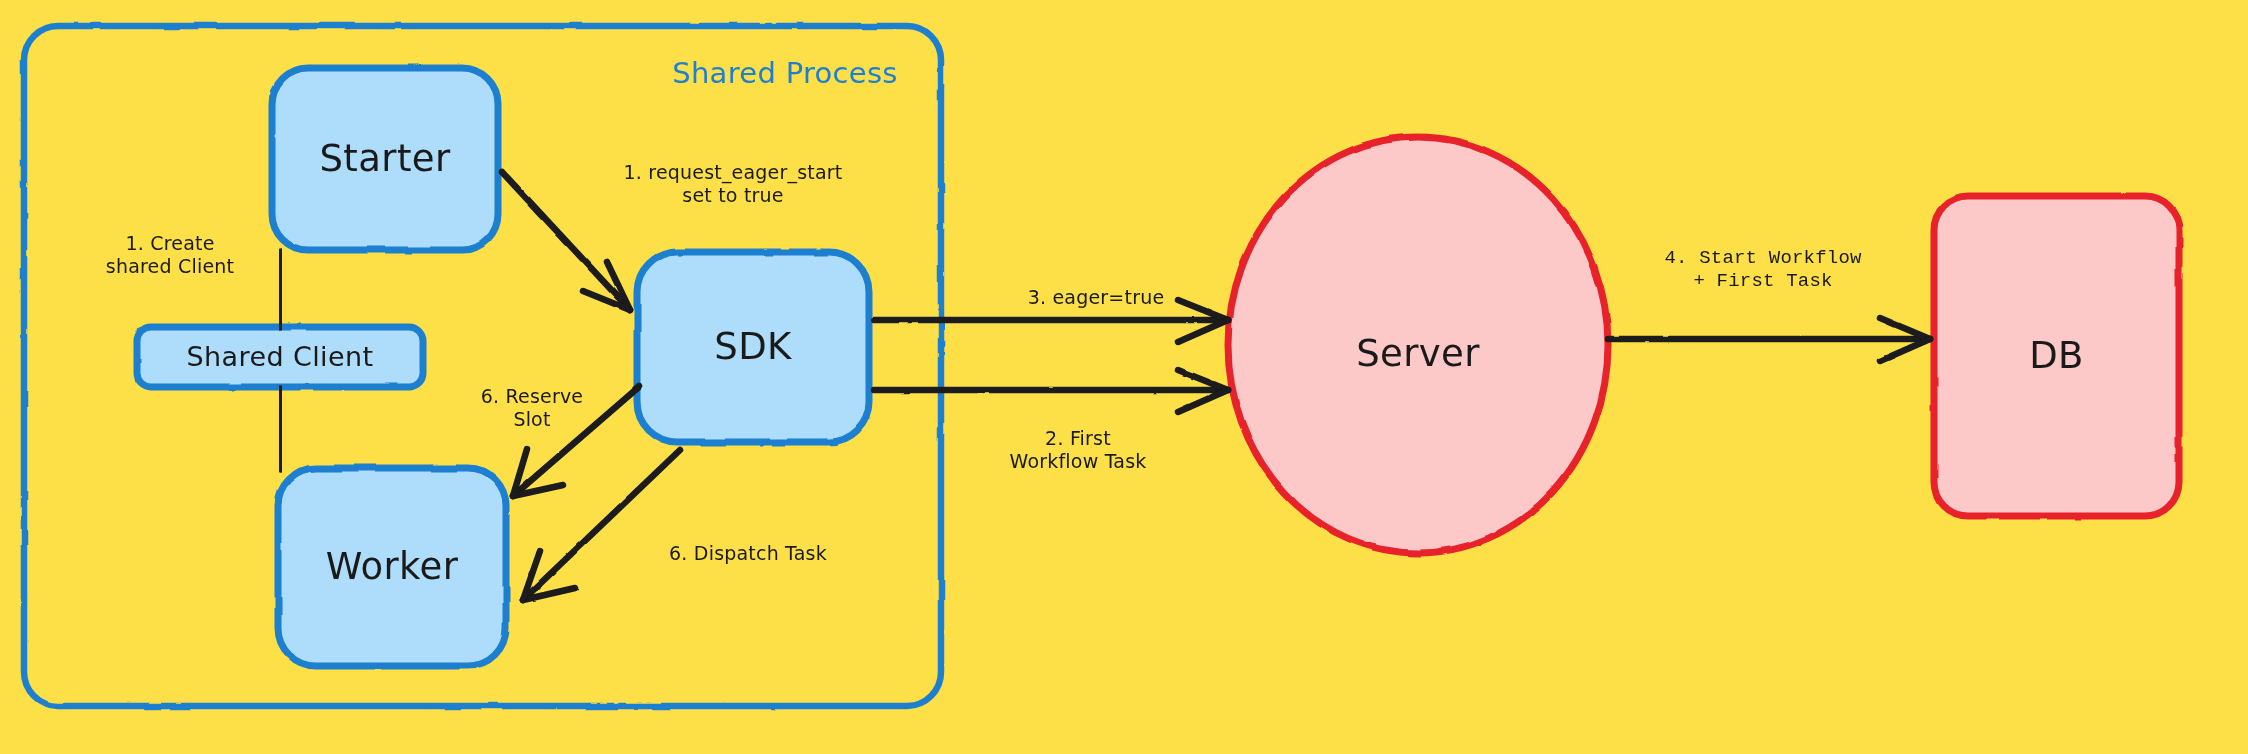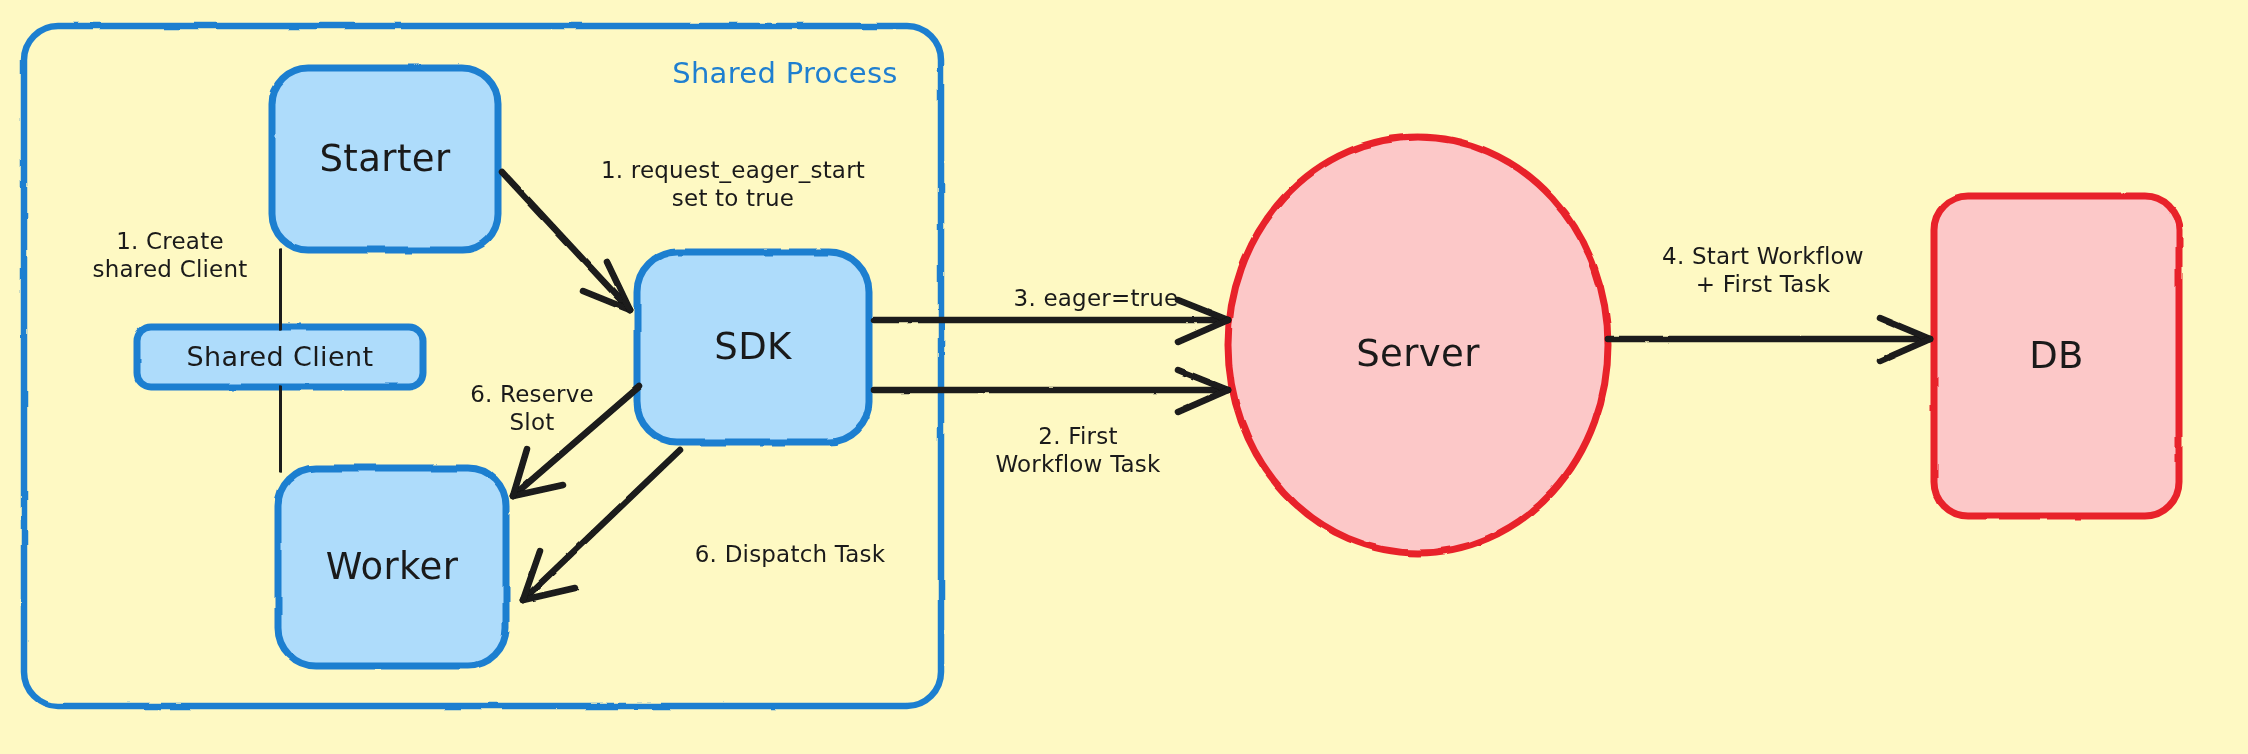--- a/index.html
+++ b/index.html
@@ -11,21 +11,21 @@
   body {
     width: 2248px;
     height: 754px;
     overflow: hidden;
     font-family: "DejaVu Sans", sans-serif;
   }
   #canvas {
     position: relative;
     width: 2248px;
     height: 754px;
-    background: #fef9c3;
+    background: #fde047;
   }
   #diagram-svg {
     position: absolute;
     left: 0;
     top: 0;
     width: 2248px;
     height: 754px;
   }
   .node-label,
   .edge-label,
@@ -39,21 +39,21 @@
     pointer-events: none;
   }
   .node-label {
     font-size: 37px;
     letter-spacing: 0.4px;
   }
   .node-label.small {
     font-size: 27px;
   }
   .edge-label {
-    font-size: 23px;
+    font-size: 19px;
     letter-spacing: 0.2px;
   }
   .group-label {
     font-size: 29px;
     color: #1f7fd0;
     letter-spacing: 0.3px;
   }
   .lbl-center {
     display: flex;
     align-items: center;
@@ -168,21 +168,21 @@
 shared Client</div>
 
   <div class="edge-label lbl-center" style="left:528px; top:144px; width:410px; height:80px;">1. request_eager_start
 set to true</div>
 
   <div class="edge-label lbl-center" style="left:432px; top:368px; width:200px; height:80px;">6. Reserve
 Slot</div>
 
   <div class="edge-label lbl-center" style="left:966px; top:240px; width:260px; height:44px;margin-top:36px;">3. eager=true</div>
 
-  <div class="edge-label lbl-center" style="left:1608px; top:230px; width:310px; height:80px;">4. Start Workflow
+  <div class="edge-label lbl-center" style="left:1608px; top:230px; width:310px; height:80px;font-family:Liberation Mono, monospace;">4. Start Workflow
 + First Task</div>
 
   <div class="edge-label lbl-center" style="left:938px; top:410px; width:280px; height:80px;">2. First
 Workflow Task</div>
 
-  <div class="edge-label lbl-center" style="left:630px; top:532px; width:320px; height:44px;">6. Dispatch Task</div>
+  <div class="edge-label lbl-center" style="left:588px; top:532px; width:320px; height:44px;">6. Dispatch Task</div>
 
 </div>
 
 </body></html>

